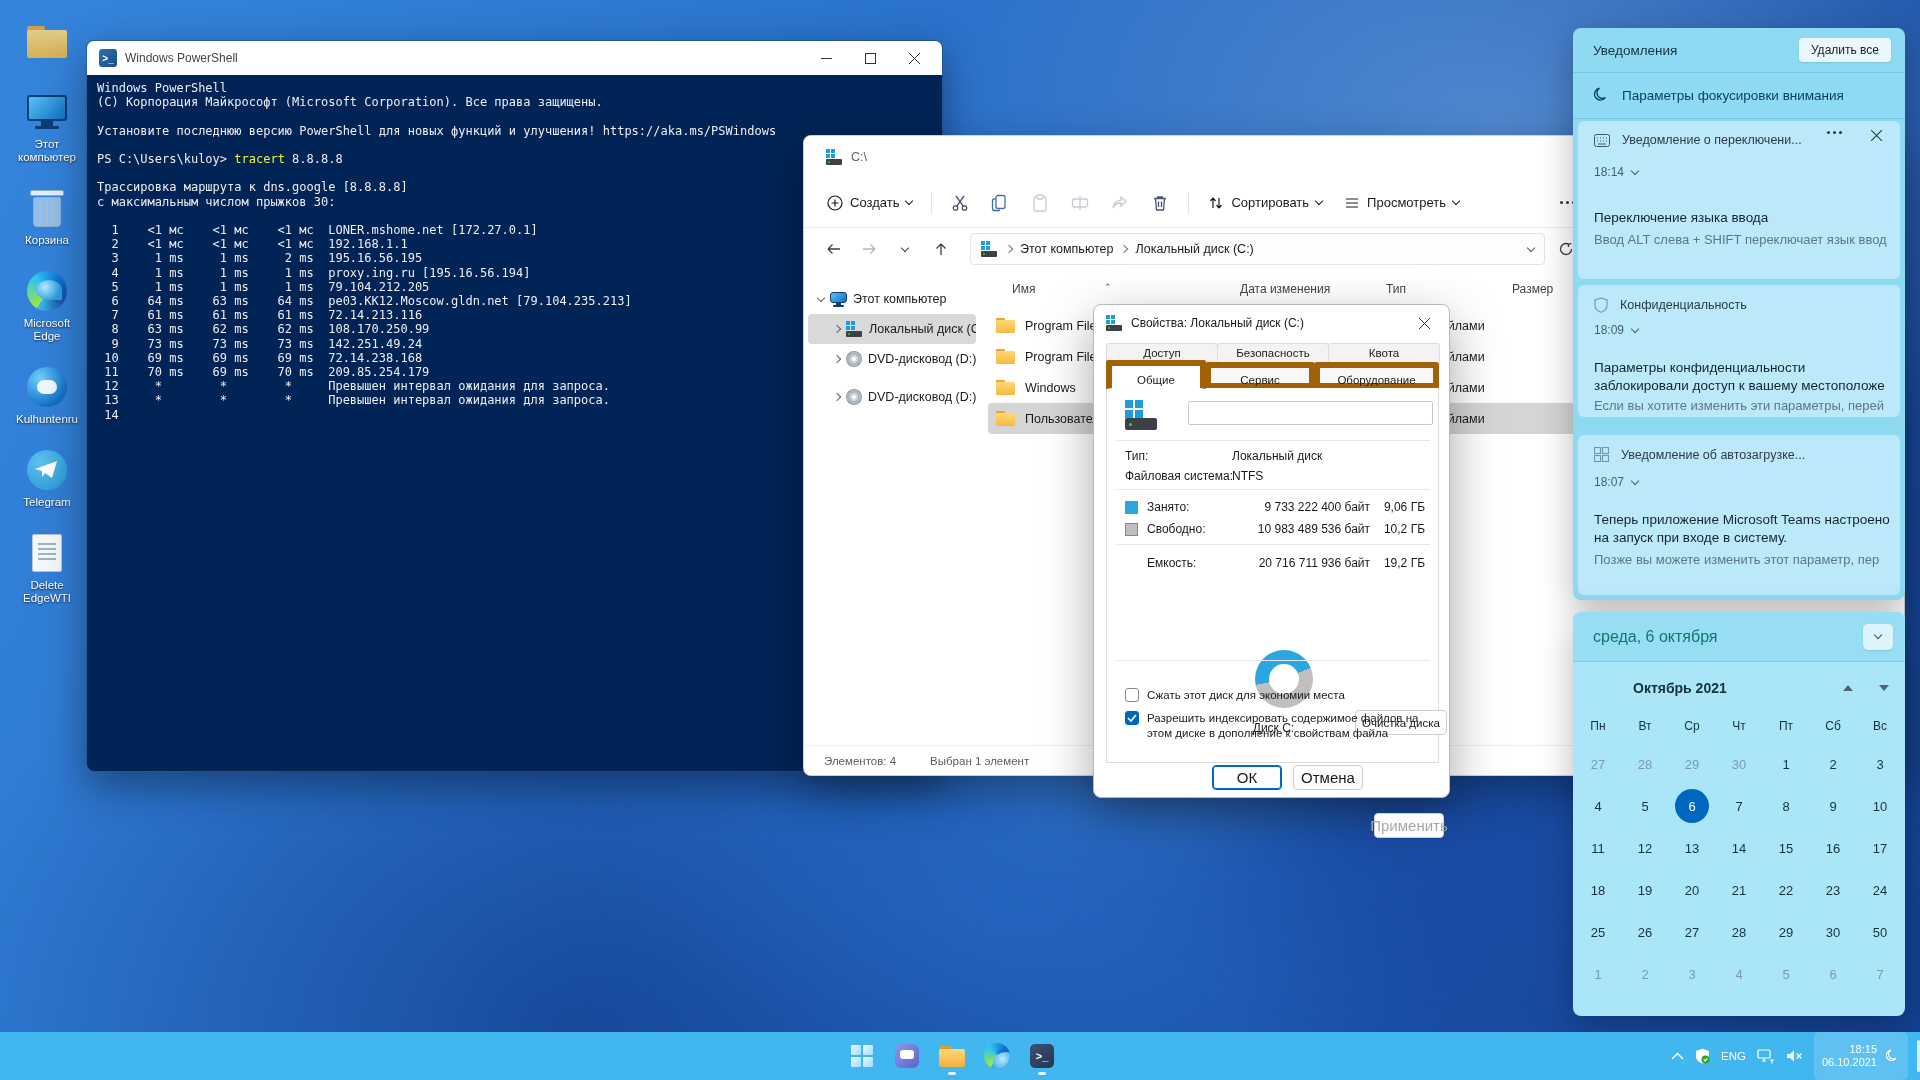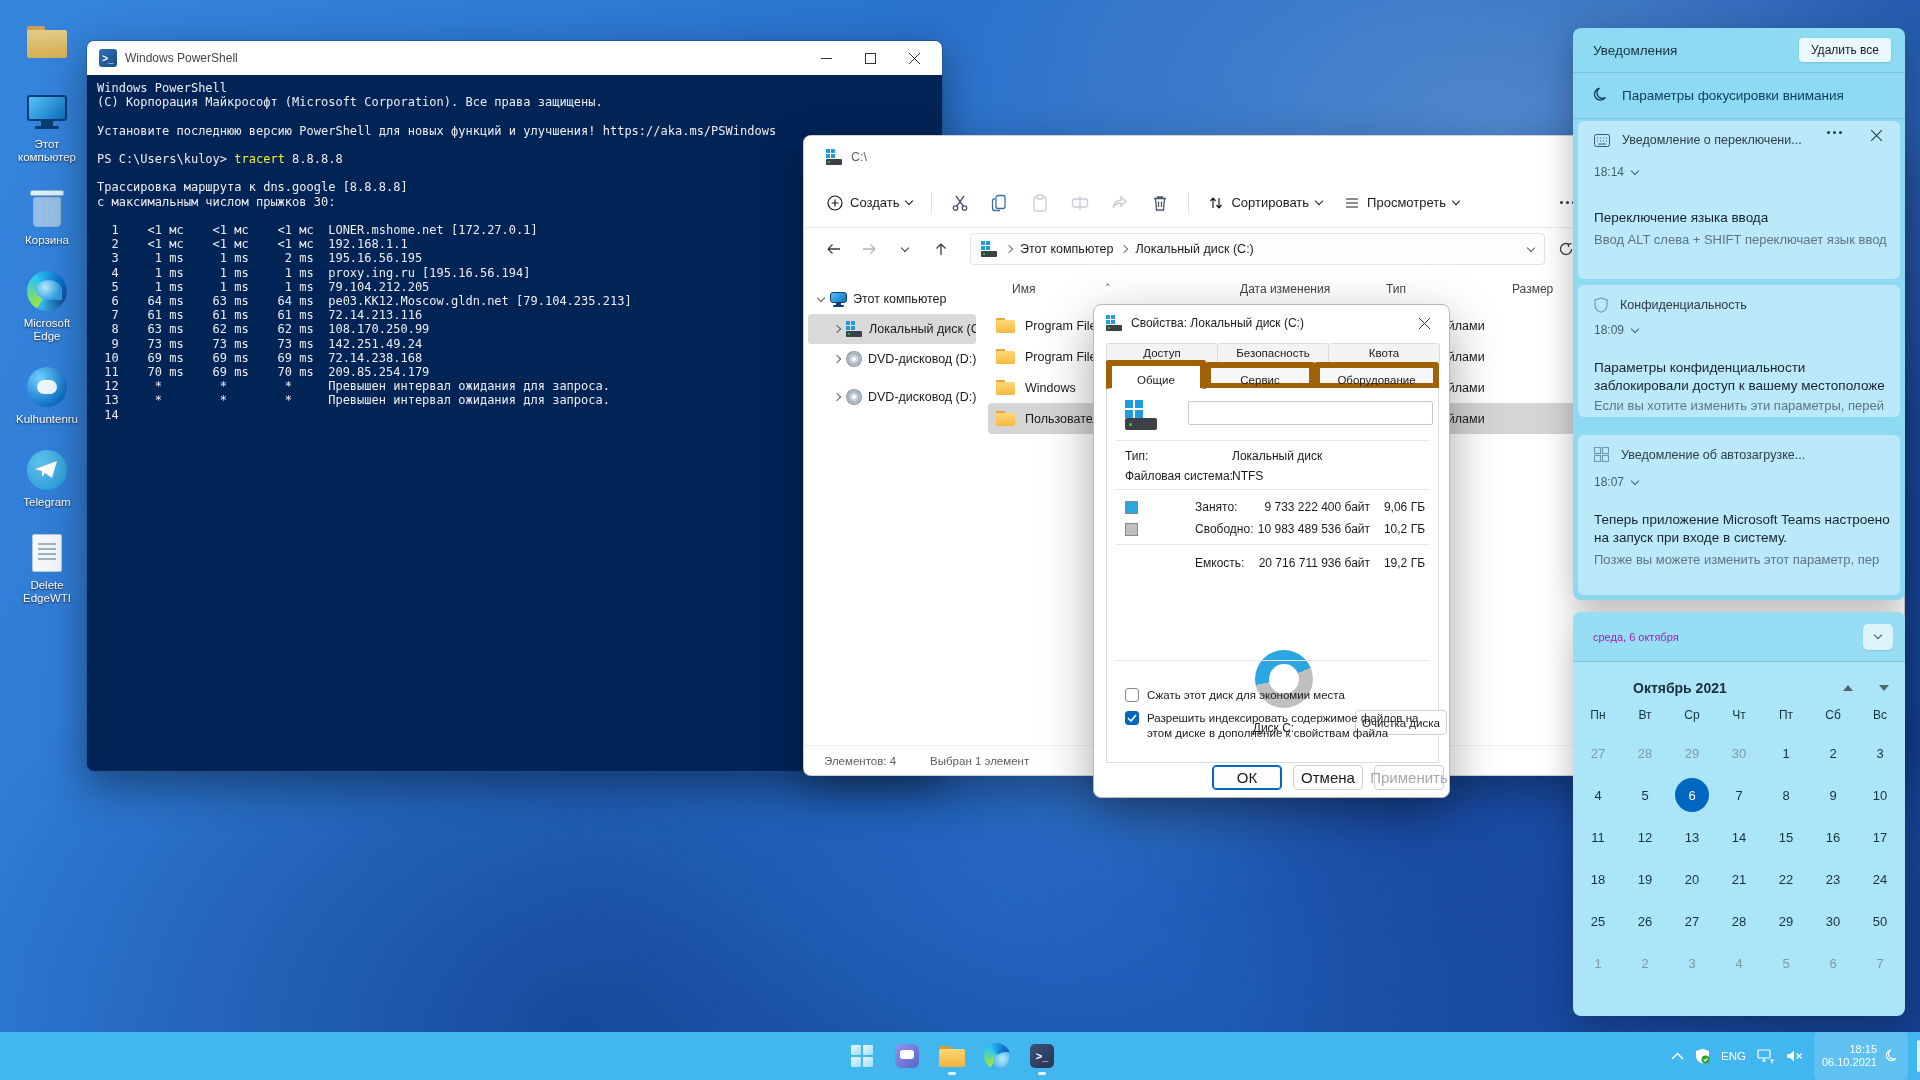--- a/index.html
+++ b/index.html
@@ -117,62 +117,62 @@
   .dlg-drive{position:absolute;left:18px;top:12px;}
   .drv.big{width:34px;height:30px;}
   .drv.big .sq{width:8px;height:8px;} .drv.big .s2{left:10px;} .drv.big .s3{top:10px;} .drv.big .s4{left:10px;top:10px;}
   .drv.big .box{width:32px;height:12px;border-radius:2px;}
   .drv.big .led{left:4px;bottom:4px;width:3px;height:3px;}
   .dlg-name{position:absolute;left:81px;top:13px;width:245px;height:24px;border:1px solid #c9c9c9;border-radius:2px;background:#fff;font-size:12px;padding:0 6px;font-family:"Liberation Sans",sans-serif;}
   .kv{position:absolute;left:18px;}
   .kv .v{position:absolute;left:107px;width:200px;}
   .row3{position:absolute;left:18px;width:300px;height:16px;}
   .row3 .sw{position:absolute;left:0;top:1px;width:13px;height:13px;border:1px solid #888;}
-  .row3 .lab{position:absolute;left:22px;margin-left:48px;}
+  .row3 .lab{position:absolute;left:22px;}
   .row3 .bytes{position:absolute;left:90px;width:155px;text-align:right;}
   .row3 .gb{position:absolute;right:0;width:60px;text-align:right;}
   .donut{position:absolute;left:148px;top:262px;width:58px;height:58px;border-radius:50%;}
   .donut .hole{position:absolute;left:14px;top:14px;width:30px;height:30px;border-radius:50%;background:#fff;}
   .disk-lab{position:absolute;left:0;width:333px;top:333px;text-align:center;}
   .cleanup-btn{position:absolute;left:248px;top:322px;width:92px;height:25px;border:1px solid #cfcfcf;border-radius:4px;background:#fdfdfd;font-size:11.5px;display:flex;align-items:center;justify-content:center;}
   .cb{position:absolute;left:18px;width:14px;height:14px;border:1px solid #8a8a8a;border-radius:3px;background:#fff;}
   .cb.on{background:#0067c0;border-color:#0067c0;display:flex;align-items:center;justify-content:center;}
   .cb-lab{position:absolute;left:40px;width:292px;font-size:11.5px;line-height:15px;}
   .dlg-btns{position:absolute;left:0;top:460px;width:100%;height:28px;}
   .dbtn{position:absolute;width:70px;height:25px;border:1px solid #cfcfcf;border-radius:4px;background:#fdfdfd;font-size:15px;display:flex;align-items:center;justify-content:center;color:#1b1b1b;}
   .dbtn.def{border-color:#0067c0;box-shadow:inset 0 0 0 1px #0067c0;}
-  .dbtn.dis{color:#a8a8a8;}
+  .dbtn.dis{color:#a8a8a8;margin-top:48px;}
 
   
   .notif{position:absolute;left:1573px;top:28px;width:332px;height:572px;z-index:5;border-radius:8px;background:#8edaf2;box-shadow:0 10px 34px rgba(0,0,0,.28);overflow:hidden;font-size:13px;color:#16323e;}
   .n-head{height:44px;display:flex;align-items:center;padding:0 14px 0 20px;}
   .n-head .t{flex:1;font-size:13.5px;}
   .clear-btn{background:#e9f8fe;border-radius:4px;padding:5px 12px;font-size:12px;color:#1b1b1b;box-shadow:0 1px 2px rgba(0,0,0,.12);}
   .focus-row{height:47px;border-top:1px solid rgba(0,40,60,.12);border-bottom:1px solid rgba(0,40,60,.12);display:flex;align-items:center;gap:12px;padding-left:20px;color:#0b3c5c;font-size:13.5px;}
   .ncard{position:absolute;left:5px;width:322px;background:#bce9fa;border-radius:6px;}
   .nc1{top:93px;height:158px;} .nc2{top:257px;height:132px;} .nc3{top:407px;height:160px;}
   .nc-head{position:absolute;left:16px;top:12px;display:flex;align-items:center;gap:12px;color:#2b3b45;font-size:12.5px;}
   .nc-ctl{position:absolute;top:10px;color:#2b3b45;}
   .dots3{display:flex;gap:3px;} .dots3 i{width:3px;height:3px;border-radius:50%;background:#2b3b45;}
   .nc-time{position:absolute;left:16px;top:44px;font-size:12px;color:#45606d;display:flex;align-items:center;gap:8px;}
   .nc-title{position:absolute;left:16px;right:10px;font-size:13.5px;color:#14242e;line-height:18px;}
   .nc-body{position:absolute;left:16px;right:6px;font-size:13px;color:#5d7684;line-height:17px;white-space:nowrap;overflow:hidden;}
 
   
   .calp{position:absolute;left:1573px;top:612px;width:332px;height:404px;z-index:5;border-radius:8px;background:#abe5f8;box-shadow:0 10px 34px rgba(0,0,0,.28);overflow:hidden;}
   .cal-head{height:50px;background:#97def5;border-bottom:1px solid rgba(0,40,60,.12);display:flex;align-items:center;padding:0 12px 0 20px;}
-  .cal-head .t{flex:1;font-size:11px;color:#a21caf;}
+  .cal-head .t{flex:1;font-size:16px;color:#0f766e;}
   .cal-collapse{width:30px;height:26px;border-radius:5px;background:#ddf4fc;display:flex;align-items:center;justify-content:center;color:#33505e;box-shadow:0 1px 2px rgba(0,0,0,.12);}
   .cal-month{height:44px;display:flex;align-items:center;padding:8px 16px 0 20px;}
   .cal-month .t{flex:1;font-size:14px;font-weight:bold;color:#16323e;margin-left:40px;}
   .tri{width:0;height:0;border-left:5px solid transparent;border-right:5px solid transparent;margin-left:26px;}
   .tri.up{border-bottom:6px solid #51656f;}
   .tri.dn{border-top:6px solid #51656f;}
   .cal-daynames,.cal-grid{display:grid;grid-template-columns:repeat(7,47px);justify-content:center;}
-  .cal-daynames{margin-top:2px;}
+  .cal-daynames{margin-top:13px;}
   .cal-dn{text-align:center;font-size:12px;color:#16323e;}
   .cal-grid{margin-top:10px;grid-auto-rows:42px;}
   .cal-cell{display:flex;align-items:center;justify-content:center;font-size:13px;color:#16323e;}
   .cal-cell.muted{color:#7f99a6;}
   .cal-cell.sel{position:relative;color:#fff;}
   .cal-cell.sel:before{content:"";position:absolute;width:34px;height:34px;border-radius:50%;background:#0067c0;z-index:0;}
   .cal-cell.sel span{position:relative;z-index:1;}
 
   
   .taskbar{position:absolute;left:0;bottom:0;width:1920px;height:48px;background:#41b6ef;z-index:6;}

